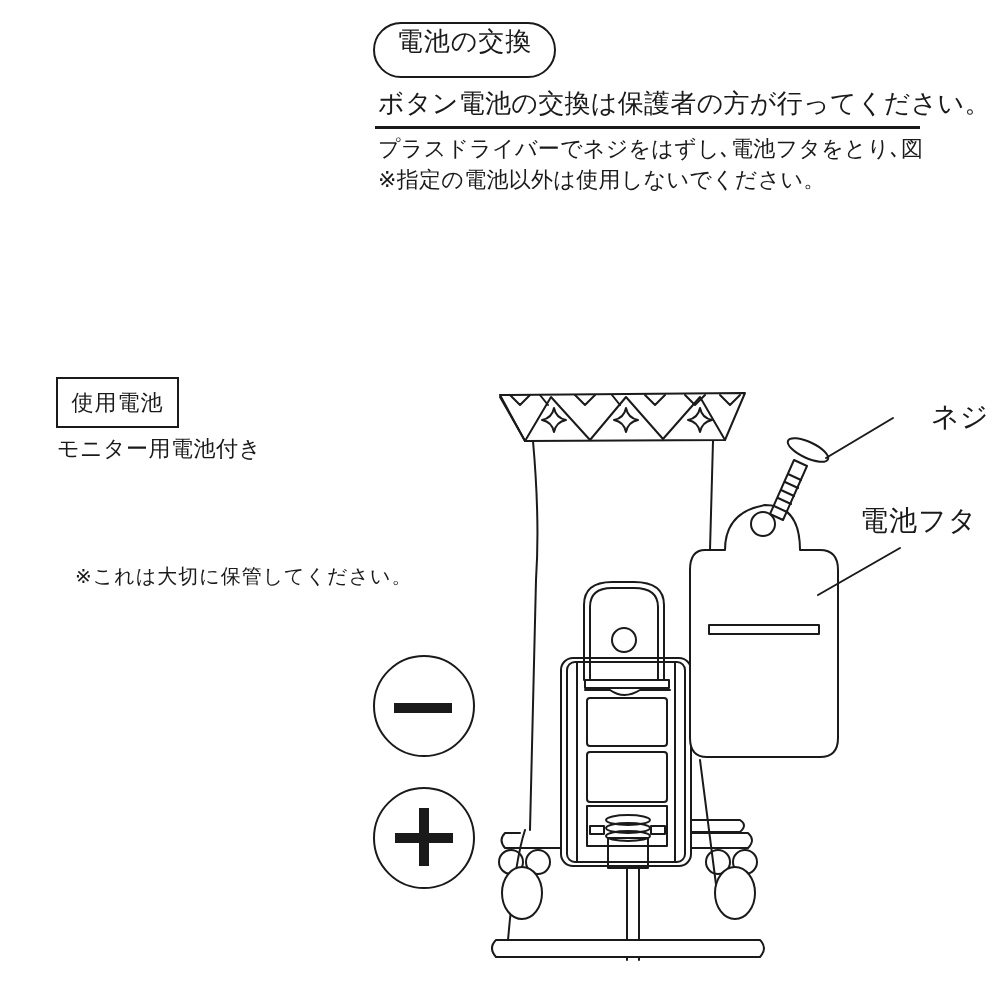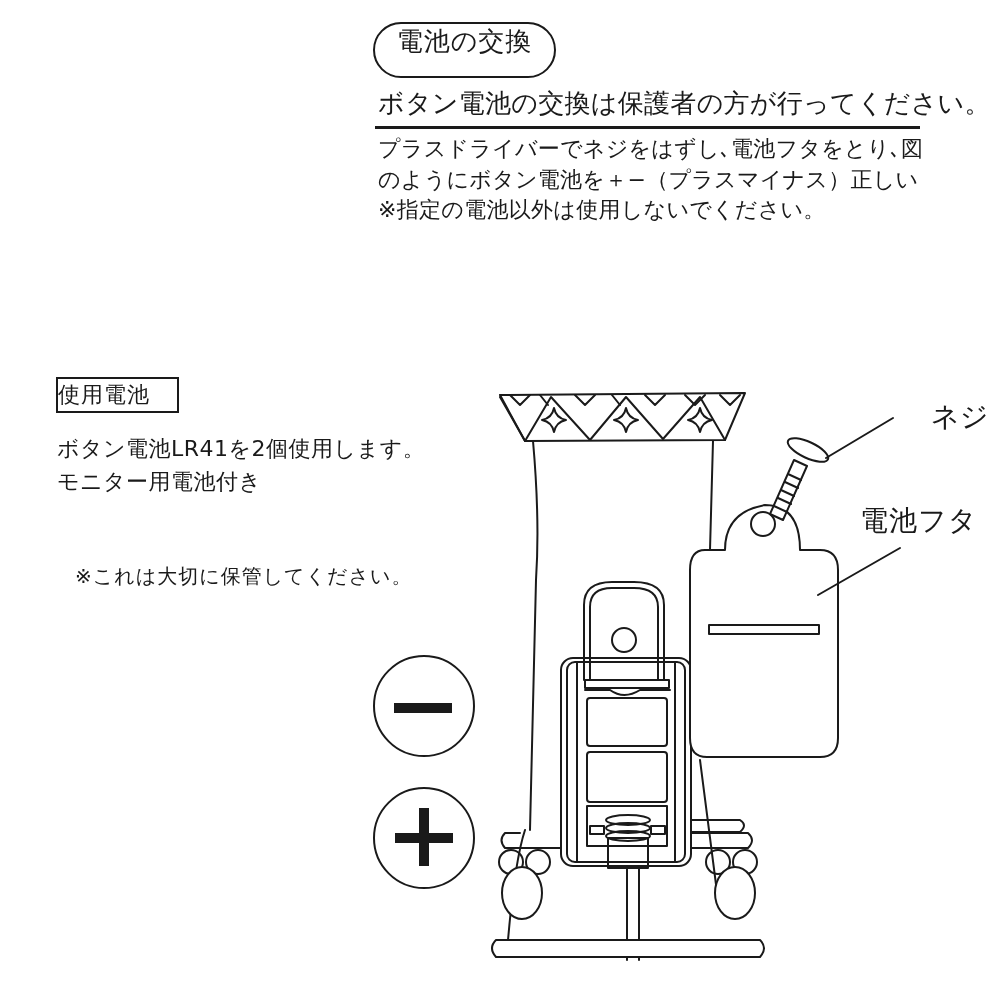--- a/index.html
+++ b/index.html
@@ -5,49 +5,47 @@
   html, body { margin:0; padding:0; background:#ffffff; }
   body { width:1000px; height:1000px; position:relative; overflow:hidden;
          font-family:"DejaVu Sans", "Liberation Sans", sans-serif; color:#1a1a1a; }
   .abs { position:absolute; }
   .pill { left:373px; top:22px; width:183px; height:56px; border:2.5px solid #1a1a1a;
           border-radius:30px; box-sizing:border-box; display:flex; align-items:flex-start;
           justify-content:center; font-size:26px; letter-spacing:1px; }
   .line1 { left:378px; top:86px; font-size:26px; white-space:nowrap; letter-spacing:0.3px; }
   .rule { left:375px; top:126px; width:545px; height:3px; background:#1a1a1a; }
   .body-text { left:378px; top:134px; font-size:22px; line-height:30.5px; white-space:nowrap; letter-spacing:0.3px; }
-  .boxlabel { left:56px; top:377px; width:123px; height:36px; border:2px solid #1a1a1a;
-              box-sizing:border-box; display:flex; align-items:center; justify-content:flex-start;
+  .boxlabel { left:56px; top:377px; width:123px; height:51px; border:2px solid #1a1a1a;
+              box-sizing:border-box; display:flex; align-items:center; justify-content:center;
               font-size:22px; letter-spacing:1px; }
   .battery-text { left:57px; top:432px; font-size:22px; line-height:33px; white-space:nowrap; letter-spacing:0.5px; }
   .note { left:75px; top:563px; font-size:20px; white-space:nowrap; letter-spacing:1px; }
   .label-screw { left:895px; top:398px; font-size:28px; white-space:nowrap;margin-left:36px; }
   .label-cover { left:860px; top:502px; font-size:28px; white-space:nowrap; letter-spacing:1px; }
   svg.diagram { position:absolute; left:0; top:0; }
 </style>
 </head>
 <body>
 
 <div class="abs pill">
   <span>電池の交換</span>
 </div>
 <div class="abs line1">ボタン電池の交換は保護者の方が行ってください。</div>
 <div class="abs rule"></div>
 
 <div class="abs body-text">
   <div>プラスドライバーでネジをはずし､電池フタをとり､図</div>
-  <div>のようにボタン電池を＋−（プラスマイナス）正しい</div>
   <div>※指定の電池以外は使用しないでください。</div>
 </div>
 
 <div class="abs boxlabel">
   <span>使用電池</span>
 </div>
 <div class="abs battery-text">
-  <div>ボタン電池LR41を2個使用します。</div>
   <div>モニター用電池付き</div>
 </div>
 <div class="abs note">※これは大切に保管してください。</div>
 
 <svg class="diagram" width="1000" height="1000" viewBox="0 0 1000 1000" fill="none" stroke="#1a1a1a" stroke-width="2" stroke-linejoin="round" stroke-linecap="round">
 
   <g>
     <path d="M500,395 L745,393 L725,440 L525,441 Z" fill="#fff"></path>
     <path d="M525,441 L551,397 L590,440 L626,397 L663,439 L700,397 L725,440"></path>
     <path d="M500,397 L525,441"></path>

